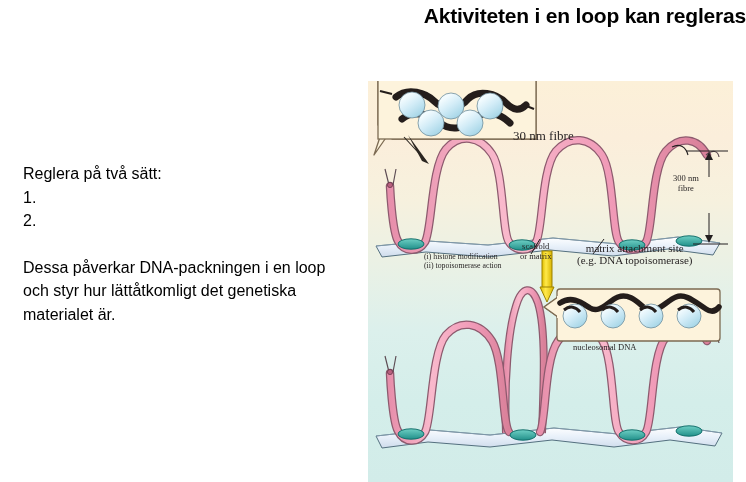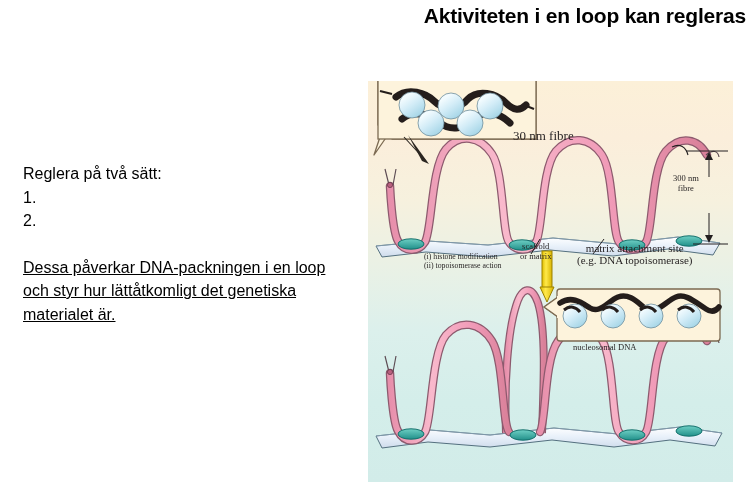--- a/index.html
+++ b/index.html
@@ -52,21 +52,20 @@
     padding: 0;
     display: flex;
   }
   #body-text ol li .num {
     width: 30px;
     flex: 0 0 30px;
   }
   #body-text .para {
     margin: 0;
     padding-top: 23px;
-    text-decoration: underline;
   }
 
   
   #figure {
     position: absolute;
     left: 368px;
     top: 81px;
     width: 365px;
     height: 401px;
     background: linear-gradient(180deg,

